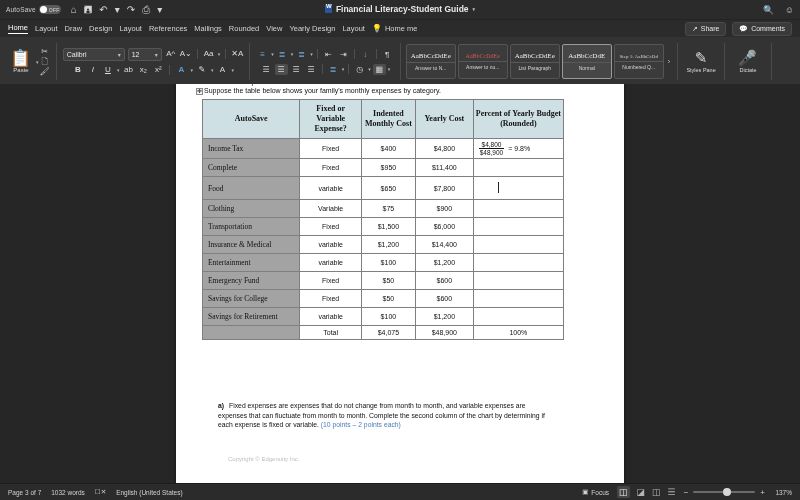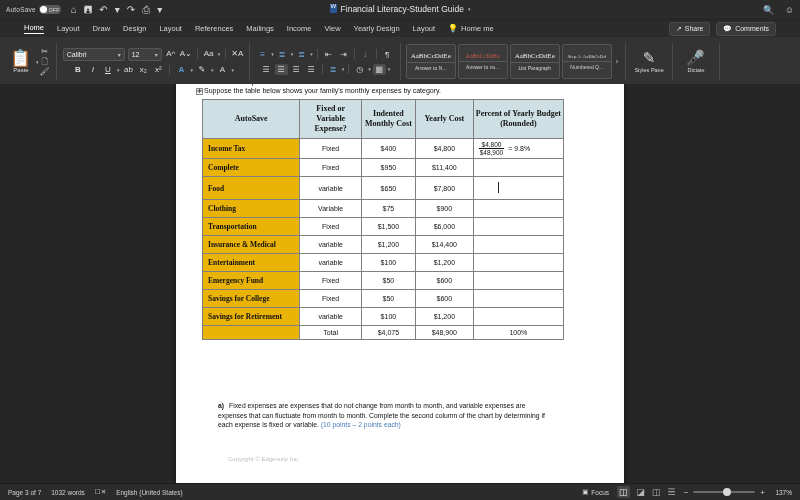--- a/index.html
+++ b/index.html
@@ -22,35 +22,35 @@
   .toggle {
     width: 22px; height: 9px; border-radius: 5px; background: #5a5a5a;
     position: relative; display: flex; align-items: center;
   }
   .toggle .knob { width: 7px; height: 7px; border-radius: 50%; background: #fff; margin-left: 1px; }
   .toggle .lbl { font-size: 5px; color: #ddd; margin-left: 2px; }
   .tb-icons { display: flex; align-items: center; gap: 7px; margin-left: 10px; }
   .tb-icons span { color: #d6d6d6; font-size: 10px; line-height: 1; cursor: default; }
   .doc-title {
     position: absolute; left: 0; right: 0; text-align: center;
-    font-size: 8.5px; color: #e8e8e8; pointer-events: none;
+    font-size: 8.5px; color: #e8e8e8; pointer-events: none; font-weight: bold;
   }
   .doc-title .tag { display: inline-flex; align-items: center; gap: 4px; }
   .docicon {
     display: inline-block; width: 7px; height: 9px; background: #2b579a;
     border-radius: 1px; position: relative; vertical-align: -1px;
   }
   .docicon:after { content: "W"; position: absolute; left: 1px; top: -1px; font-size: 6px; color: #fff; }
   .tb-right { margin-left: auto; display: flex; align-items: center; gap: 10px; z-index: 2; }
   .tb-right span { color: #cfcfcf; font-size: 9px; }
 
   
   .tabs {
     height: 17px; background: #2b2b2b; display: flex; align-items: center;
-    padding: 0 24px; gap: 13px; position: relative;
+    padding: 0 8px; gap: 7px; position: relative;
   }
   .tab { font-size: 7.5px; color: #d3d3d3; white-space: nowrap; cursor: default; }
   .tab.active { color: #fff; border-bottom: 1.5px solid #ffffff; padding-bottom: 1px; }
   .tellme { display: flex; align-items: center; gap: 3px; font-size: 7.5px; color: #d3d3d3; }
   .bulb { font-size: 8px; color: #d3d3d3; }
   .tabs-right { margin-left: auto; display: flex; gap: 6px; }
   .pillbtn {
     font-size: 7px; color: #e6e6e6; background: #3a3a3a; border: 1px solid #4a4a4a;
     border-radius: 3px; padding: 2px 6px; display: flex; align-items: center; gap: 3px;
   }
@@ -150,21 +150,21 @@
   table.biz {
     position: absolute; top: 23px; left: 26px; width: 362px;
     border-collapse: collapse; table-layout: fixed;
   }
   table.biz td, table.biz th { border: 0.8px solid #7f7f7f; }
   th.hd {
     background: #cfe0e5; font-family: "Liberation Serif", serif; font-weight: bold;
     font-size: 8px; color: #111; text-align: center; padding: 4px 2px; line-height: 10px;
   }
   td.rowlabel {
-    background: #eab308; font-family: "Liberation Serif", serif; font-weight: bold;
+    background: #a3a3a3; font-family: "Liberation Serif", serif; font-weight: normal;
     font-size: 7.5px; color: #111; padding: 4px 5px; line-height: 9px;
   }
   td.val {
     background: #fff; text-align: center; font-size: 7px; color: #111;
     font-family: "Liberation Sans", sans-serif; padding: 3px 2px;
   }
   td.pct { background: #fff; padding: 2px; }
   .fracbox { display: flex; align-items: center; justify-content: flex-start; gap: 4px; padding-left: 3px; }
   .frac { display: inline-flex; flex-direction: column; align-items: center; font-size: 6.5px; color: #111; }
   .frac .num { padding: 0 1px; }
@@ -243,21 +243,21 @@
   </div>
 
   <div class="tabs">
     <div class="tab active">Home</div>
     <div class="tab">Layout</div>
     <div class="tab">Draw</div>
     <div class="tab">Design</div>
     <div class="tab">Layout</div>
     <div class="tab">References</div>
     <div class="tab">Mailings</div>
-    <div class="tab">Income</div>
+    <div class="tab">Rounded</div>
     <div class="tab">View</div>
     <div class="tab">Yearly Design</div>
     <div class="tab">Layout</div>
     <div class="tellme">
       <span class="bulb">💡</span>
       <span>Home me</span>
     </div>
     <div class="tabs-right">
       <div class="pillbtn">
         <span>↗</span>
@@ -361,20 +361,24 @@
         <span class="sample">AaBbCcDdEe</span>
         <span class="nm">Answer to N...</span>
       </div>
       <div class="stile">
         <span class="sample red">AaBbCcDdEe</span>
         <span class="nm">Answer to nu...</span>
       </div>
       <div class="stile">
         <span class="sample">AaBbCcDdEe</span>
         <span class="nm">List Paragraph</span>
+      </div>
+      <div class="stile sel">
+        <span class="sample">AaBbCcDdE</span>
+        <span class="nm">Normal</span>
       </div>
       <div class="stile">
         <span class="sample num">Step 1: AaBbCcDd</span>
         <span class="nm">Numbered Q...</span>
       </div>
       <span class="morearrow">›</span>
     </div>
     <div class="sep"></div>
 
     <div class="grp">

